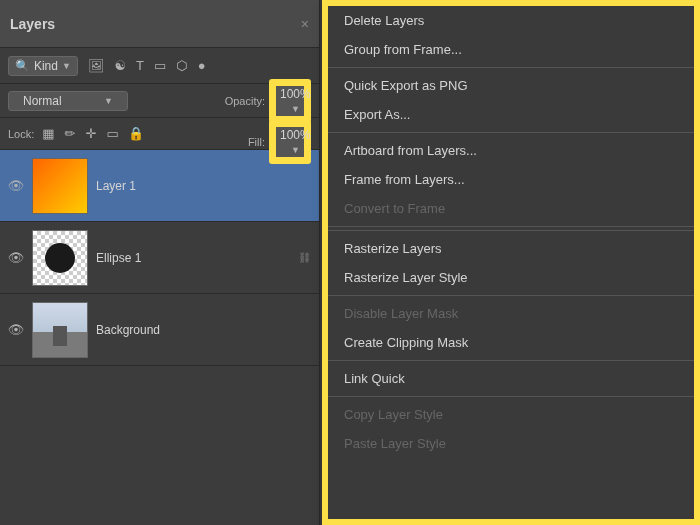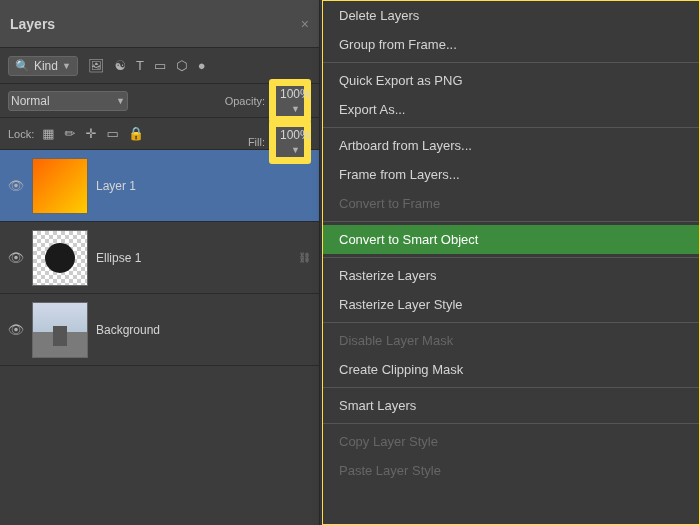--- a/index.html
+++ b/index.html
@@ -92,21 +92,21 @@
       height: 34px;
       gap: 6px;
     }
 
     .blend-dropdown {
       display: flex;
       align-items: center;
       background: #555;
       border: 1px solid #666;
       border-radius: 3px;
-      padding: 2px 2px;
+      padding: 2px 14px;
       gap: 4px;
       cursor: pointer;
       font-size: 12px;
       color: #d4d4d4;
       width: 120px;
     }
 
     .opacity-section {
       display: flex;
       align-items: center;
@@ -276,21 +276,21 @@
     }
 
     
     .context-menu {
       position: absolute;
       left: 322px;
       top: 0;
       width: 378px;
       height: 525px;
       background: #3a3a3a;
-      border: 1px solid #fde047;
+      border: 6px solid #fde047;
       box-shadow: 2px 2px 8px rgba(0,0,0,0.5);
       overflow-y: auto;
     }
 
     .menu-item {
       padding: 7px 16px;
       cursor: pointer;
       font-size: 13px;
       color: #d4d4d4;
       white-space: nowrap;
@@ -419,25 +419,24 @@
 <div class="menu-item">Delete Layers</div>
     <div class="menu-item">Group from Frame...</div>
     <div class="menu-separator"></div>
     <div class="menu-item">Quick Export as PNG</div>
     <div class="menu-item">Export As...</div>
     <div class="menu-separator"></div>
     <div class="menu-item">Artboard from Layers...</div>
     <div class="menu-item">Frame from Layers...</div>
     <div class="menu-item disabled">Convert to Frame</div>
     <div class="menu-separator"></div>
-    <div class="menu-item active">Convert to Smart Object</div>
     <div class="menu-separator"></div>
     <div class="menu-item">Rasterize Layers</div>
     <div class="menu-item">Rasterize Layer Style</div>
     <div class="menu-separator"></div>
     <div class="menu-item disabled">Disable Layer Mask</div>
     <div class="menu-item">Create Clipping Mask</div>
     <div class="menu-separator"></div>
-    <div class="menu-item">Smart Layers</div>
+    <div class="menu-item">Link Quick</div>
     <div class="menu-separator"></div>
     <div class="menu-item disabled">Copy Layer Style</div>
     <div class="menu-item disabled">Paste Layer Style</div>
   </div>
 
 </body></html>

